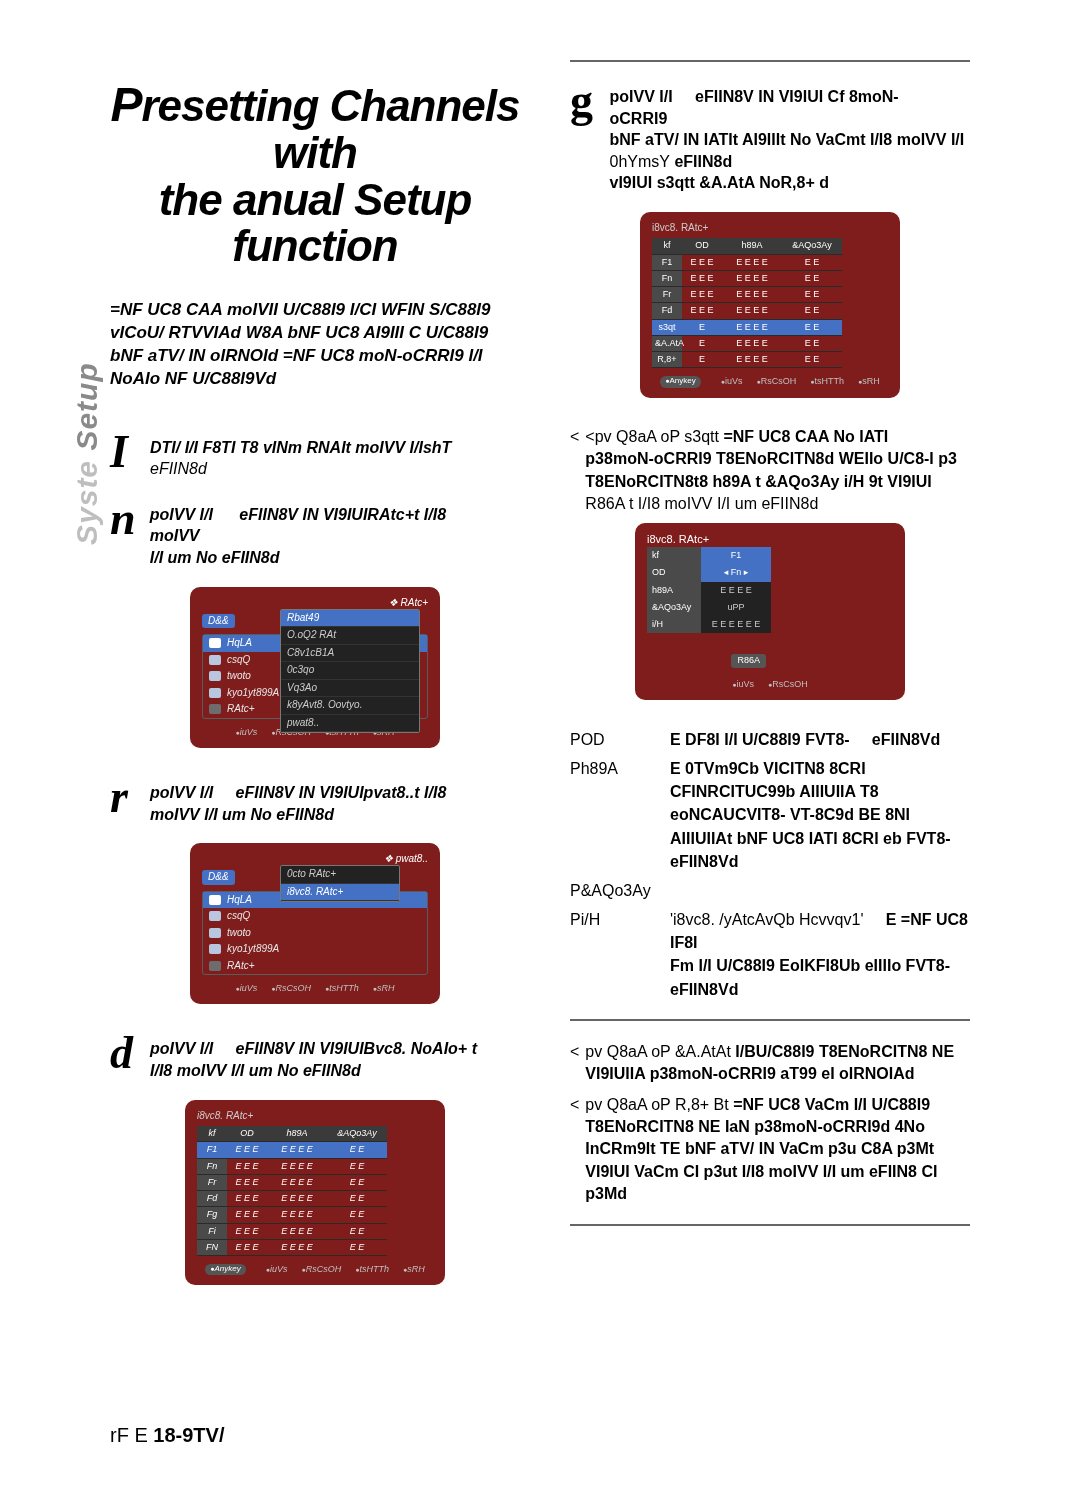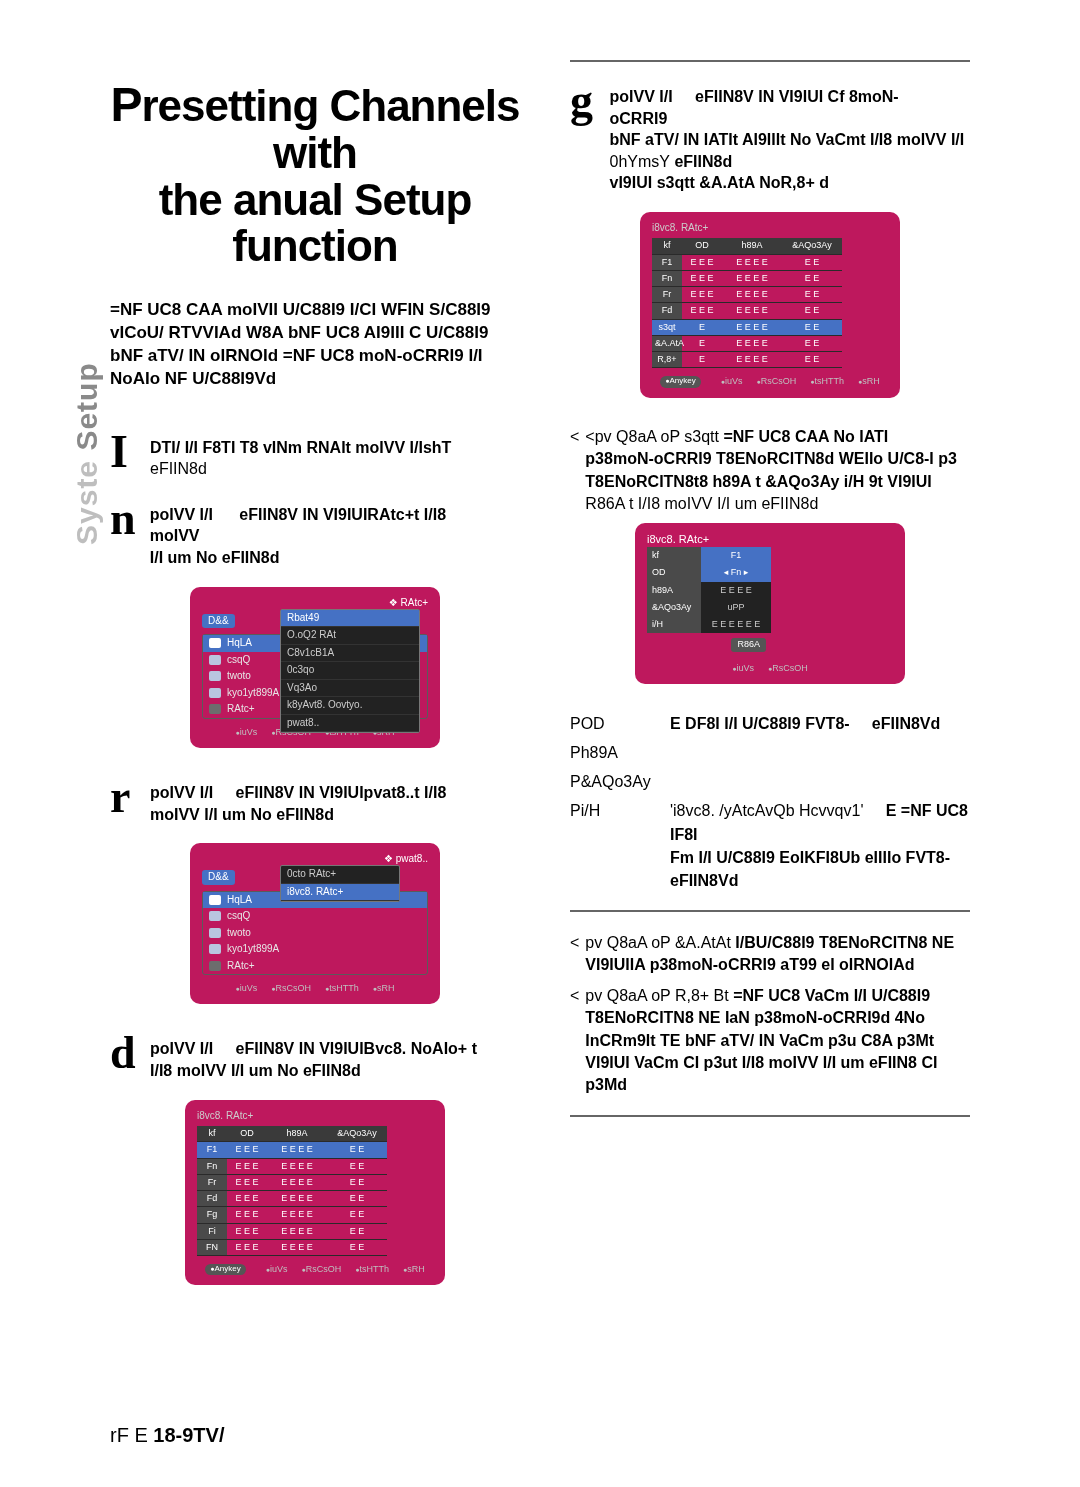--- a/index.html
+++ b/index.html
@@ -7,35 +7,35 @@
     margin: 0;
     background: #fff;
     font-family: Arial, Helvetica, sans-serif;
     color: #000;
     width: 1080px;
     height: 1487px;
     position: relative;
   }
   .page { padding: 60px 90px 40px 110px; position: relative; height: 100%; }
   .columns { display: flex; gap: 50px; }
-  .col-left { width: 410px; }
+  .col-left { width: 410px; font-style: italic; }
   .col-right { width: 400px; }
   hr.top-rule { border: none; border-top: 2px solid #666; margin: 0 0 18px 0; }
   .title { font-family: "Arial Narrow", Arial, sans-serif; font-weight: 700; font-size: 44px; line-height: 1.05; text-align: center; letter-spacing: -1px; margin: 20px 0 30px 0; }
   .title .p { font-size: 48px; }
   .intro { font-size: 17px; font-weight: 700; line-height: 1.35; margin: 0 0 40px 0; }
   .side-tab { position: absolute; left: 70px; top: 545px; transform: rotate(-90deg); transform-origin: left top; font-family: "Arial Narrow", Arial, sans-serif; font-weight: 700; font-size: 30px; letter-spacing: 1px; color: #8a8a8a; }
   .side-tab .lite { opacity: .55; }
   .step { display: flex; align-items: flex-start; margin: 0 0 18px 0; }
   .step .num { font-family: "Times New Roman", serif; font-size: 46px; font-weight: 700; width: 40px; line-height: .9; }
   .step .txt { font-size: 16px; line-height: 1.35; font-weight: 700; padding-top: 6px; }
   .step .txt .lite { font-weight: 400; }
   .screen-wrap { display: flex; justify-content: center; margin: 6px 0 28px 0; }
   .screen {
-    background: #be185d; color: #fff; border-radius: 10px; font-size: 11px;
+    background: #7f1d1d; color: #fff; border-radius: 10px; font-size: 11px;
     padding: 10px 12px 10px 12px; line-height: 1.25;
   }
   .screen.small { width: 250px; }
   .submenu-row { display: flex; align-items: center; gap: 8px; height: 20px; }
   .submenu-row .tag { background: #4571c4; color:#fff; border-radius:3px; padding:1px 6px; font-size:10px; }
   .submenu-list { border:1px solid #5b5b5b; border-radius:3px; margin-top:3px; }
   .submenu-item { display:flex; align-items:center; gap:6px; padding:2px 6px; font-size:10px; color:#e7e7e7; }
   .submenu-item.sel { background:#4571c4; color:#fff; }
   .submenu-item .ic { width:12px; height:10px; background:#b9c6df; border-radius:2px; display:inline-block; }
   .submenu-item.sel .ic { background:#fff; }
@@ -57,21 +57,21 @@
   .grid .sel div, .grid .sel { background:#4571c4; color:#fff; }
   .grid-row { display:contents; }
   .grid-row.sel > div { background:#4571c4; color:#fff; }
 
   .table5-screen { width:270px; }
   .table5-screen .grid5 { display:grid; grid-template-columns: 54px 70px; }
   .grid5 div { font-size:9px; padding:3px 5px; text-align:center; }
   .grid5 .lbl { background:#4a4a4a; color:#fff; text-align:left; }
   .grid5 .sel { background:#4571c4; color:#fff; }
   .grid5 .val { background:#222; color:#ccc; }
-  .btn-tiny { background:#555; color:#fff; border-radius:3px; font-size:9px; padding:1px 6px; display:inline-block; margin-top:2px; }
+  .btn-tiny { background:#555; color:#fff; border-radius:3px; font-size:9px; padding:1px 6px; display:inline-block; margin-top:18px; }
 
   .notes { font-size:16px; line-height:1.45; }
   .notes .row { display:flex; margin-bottom:6px; }
   .notes .lead { font-weight:400; min-width:100px; padding-right:6px; }
   .notes .body { flex:1; }
   .notes .bold { font-weight:700; }
 
   .note-block { font-size:16px; line-height:1.4; margin-top:20px; }
   .note-block .bullet { display:flex; margin-bottom:8px; }
   .note-block .bullet::before { content:"<"; font-weight:400; margin-right:6px; }
@@ -364,20 +364,21 @@
         </div>
       </div>
 
       <div class="notes">
         <div class="row">
           <div class="lead">POD</div>
           <div class="body"><span class="bold">E DF8I I/I U/C88I9 FVT8-</span> &nbsp;&nbsp;&nbsp; <span class="bold">eFIIN8Vd</span></div>
         </div>
         <div class="row">
           <div class="lead">Ph89A</div>
+          <div class="body bold">E  0TVm9Cb VICITN8 8CRI CFINRCITUC99b AIIIUIIA T8 eoNCAUCVIT8- VT-8C9d BE 8NI AIIIUIIAt bNF UC8 IATI 8CRI eb FVT8-       eFIIN8Vd</div>
         </div>
         <div class="row">
           <div class="lead">P&amp;AQo3Ay</div>
         </div>
         <div class="row">
           <div class="lead">Pi/H</div>
           <div class="body">
             <span>'i8vc8. /yAtcAvQb Hcvvqv1'</span>
             &nbsp;&nbsp;&nbsp;
             <span class="bold">E =NF UC8 IF8I</span><br>

